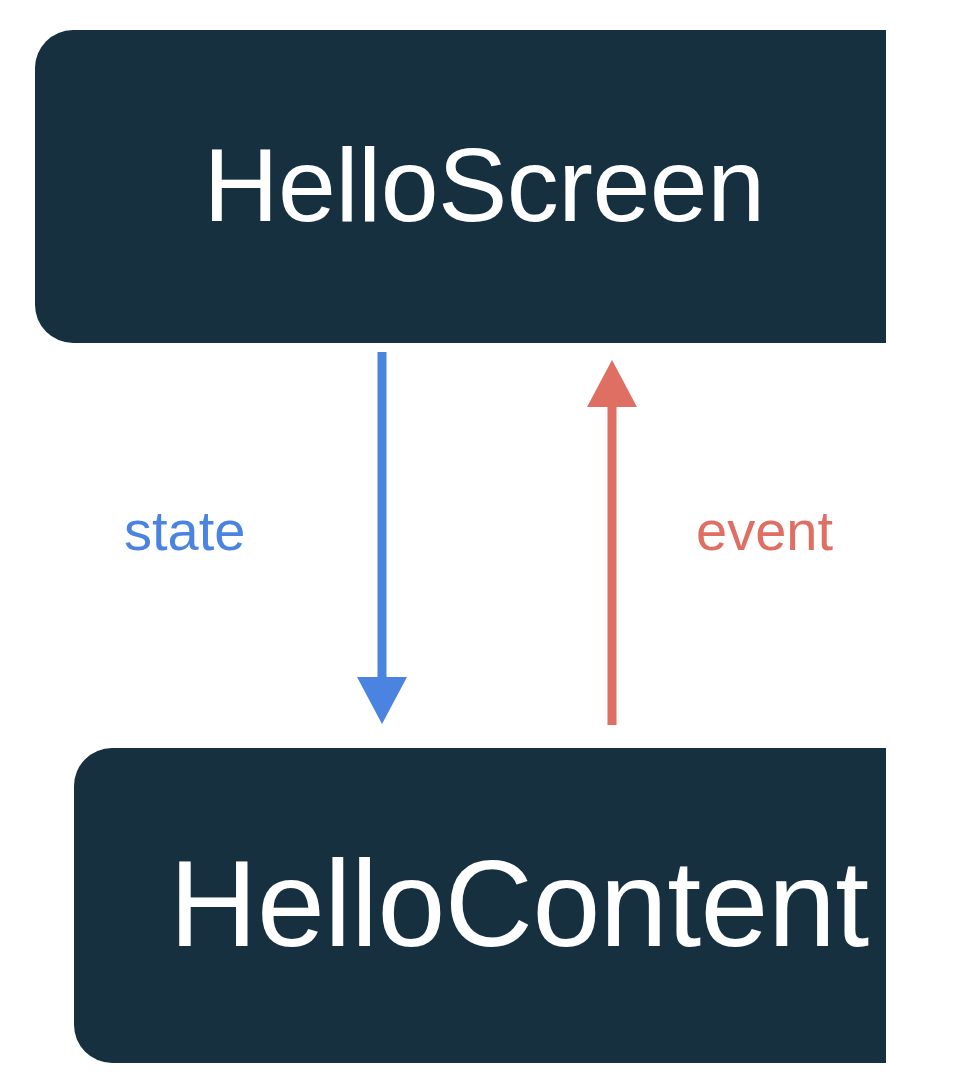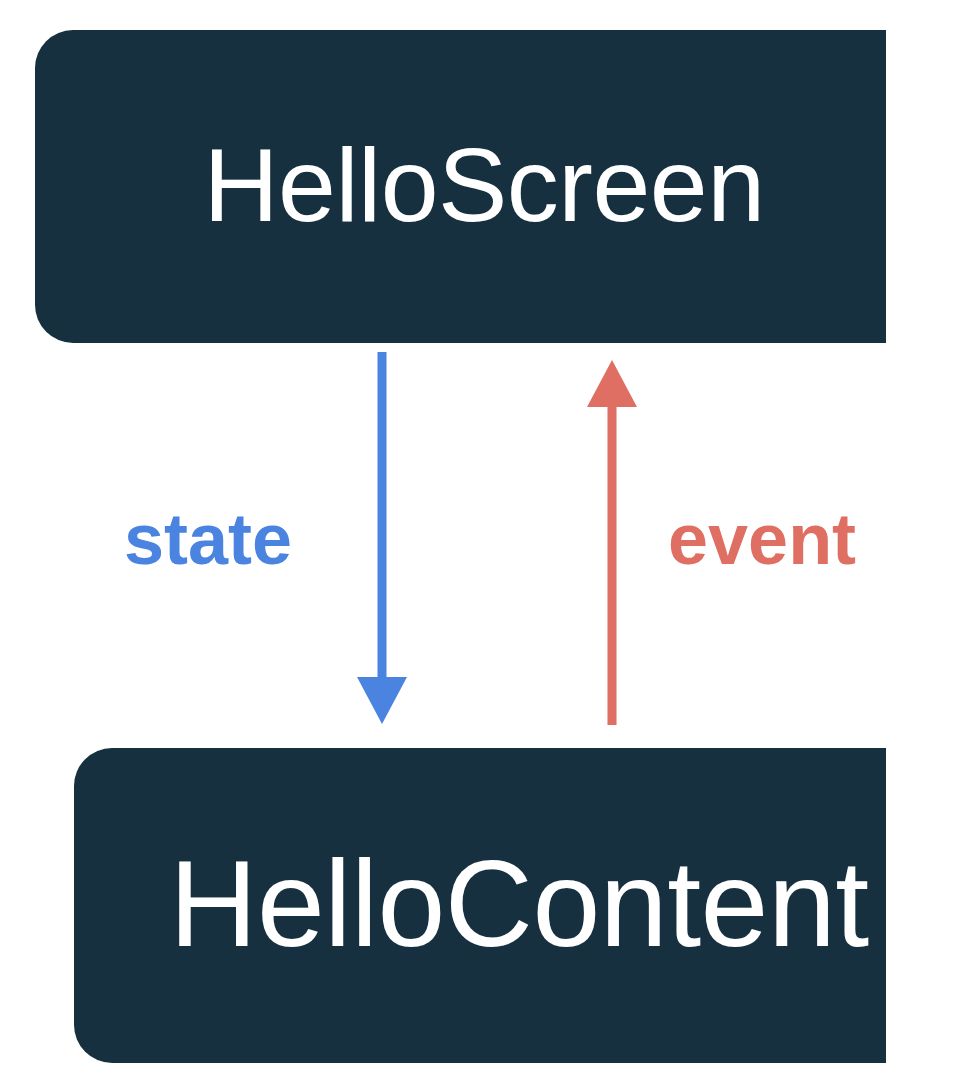--- a/index.html
+++ b/index.html
@@ -81,35 +81,35 @@
     left: 582px;
     top: 352px;
     width: 60px;
     height: 380px;
   }
 
   
   .edge-label {
     position: absolute;
     font-family: "Liberation Sans", sans-serif;
-    font-weight: 700;
-    font-size: 72px;
+    font-weight: 400;
+    font-size: 56px;
     line-height: 1;
     white-space: nowrap;
     user-select: none;
   }
 
   #edge-label-state {
     left: 124px;
     top: 503px;
     color: #4a83e0;
   }
 
   #edge-label-event {
-    left: 668px;
+    left: 696px;
     top: 503px;
     color: #df6f63;
   }
 </style>
 </head>
 <body>
 
 <div id="diagram-canvas">
 
   <div class="node-box" id="node-hello-screen">

